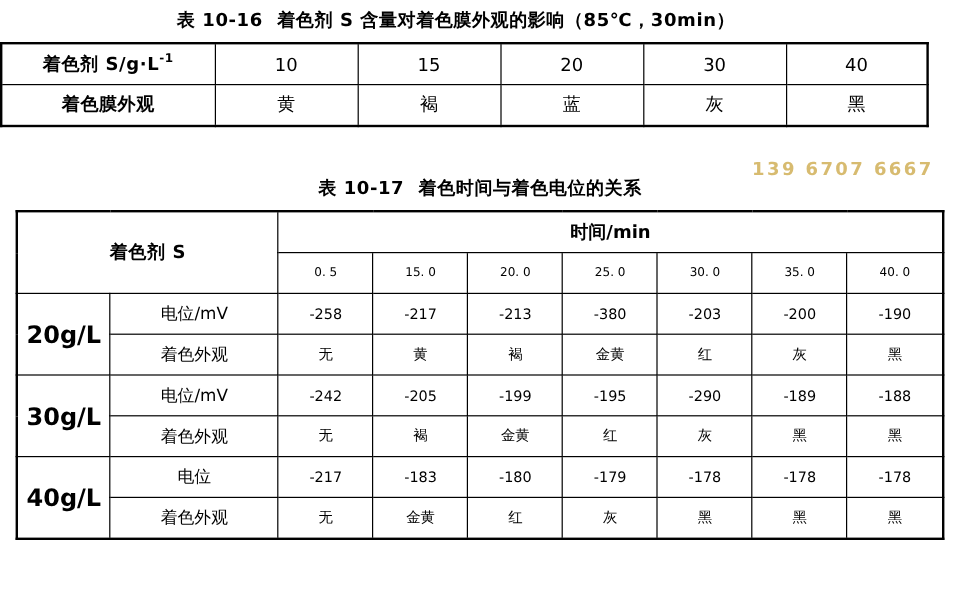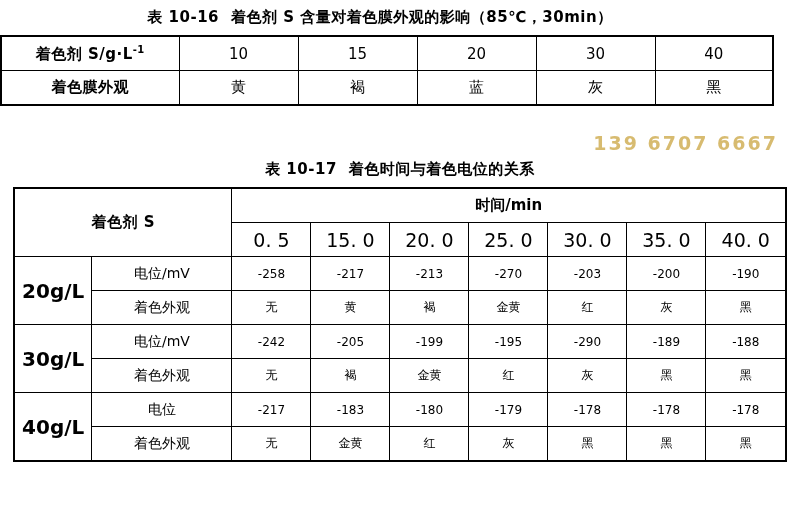--- a/index.html
+++ b/index.html
@@ -74,21 +74,21 @@
   }
   .sup {
     font-size: 10px;
     vertical-align: super;
   }
 
   
   .t17-wrap {
     position: absolute;
     left: 0;
-    top: 152px;
+    top: 140px;
     width: 800px;
   }
   #t17 {
     width: 772px;
     margin: 0 auto;
     border: 2px solid #000;
   }
   #t17 td {
     height: 33px;
     font-size: 12px;
@@ -96,21 +96,21 @@
   #t17 .hdr-agent {
     font-weight: bold;
     font-size: 15px;
     letter-spacing: 0.5px;
   }
   #t17 .hdr-time {
     font-weight: bold;
     font-size: 15px;
   }
   #t17 .tick {
-    font-size: 19px;
+    font-size: 10px;
   }
   #t17 .grp {
     font-weight: bold;
     font-size: 20px;
   }
   #t17 .rowlabel {
     font-size: 14px;
   }
   #t17 tr:first-child td { border-top: none; }
   #t17 tr:last-child td { border-bottom: none; }
@@ -128,21 +128,21 @@
     pointer-events: none;
     user-select: none;
   }
   .watermark .wm-line1 {
     font-size: 19px;
     letter-spacing: 6px;
     font-weight: bold;
     color: #b8952f;
   }
   .watermark .wm-line2 {
-    font-size: 19px;
+    font-size: 15px;
     letter-spacing: 2px;
     font-weight: bold;
     color: #c9a23a;
     margin-top: 4px;
   }
 </style>
 </head>
 <body>
 
 <div class="page">
@@ -215,21 +215,21 @@
           <td class="tick">35. 0</td>
           <td class="tick">40. 0</td>
         </tr>
 
         <tr>
           <td class="grp" rowspan="2">20g/L</td>
           <td class="rowlabel">电位/mV</td>
           <td>-258</td>
           <td>-217</td>
           <td>-213</td>
-          <td>-270</td>
+          <td>-380</td>
           <td>-203</td>
           <td>-200</td>
           <td>-190</td>
         </tr>
         <tr>
           <td class="rowlabel">着色外观</td>
           <td>无</td>
           <td>黄</td>
           <td>褐</td>
           <td>金黄</td>

